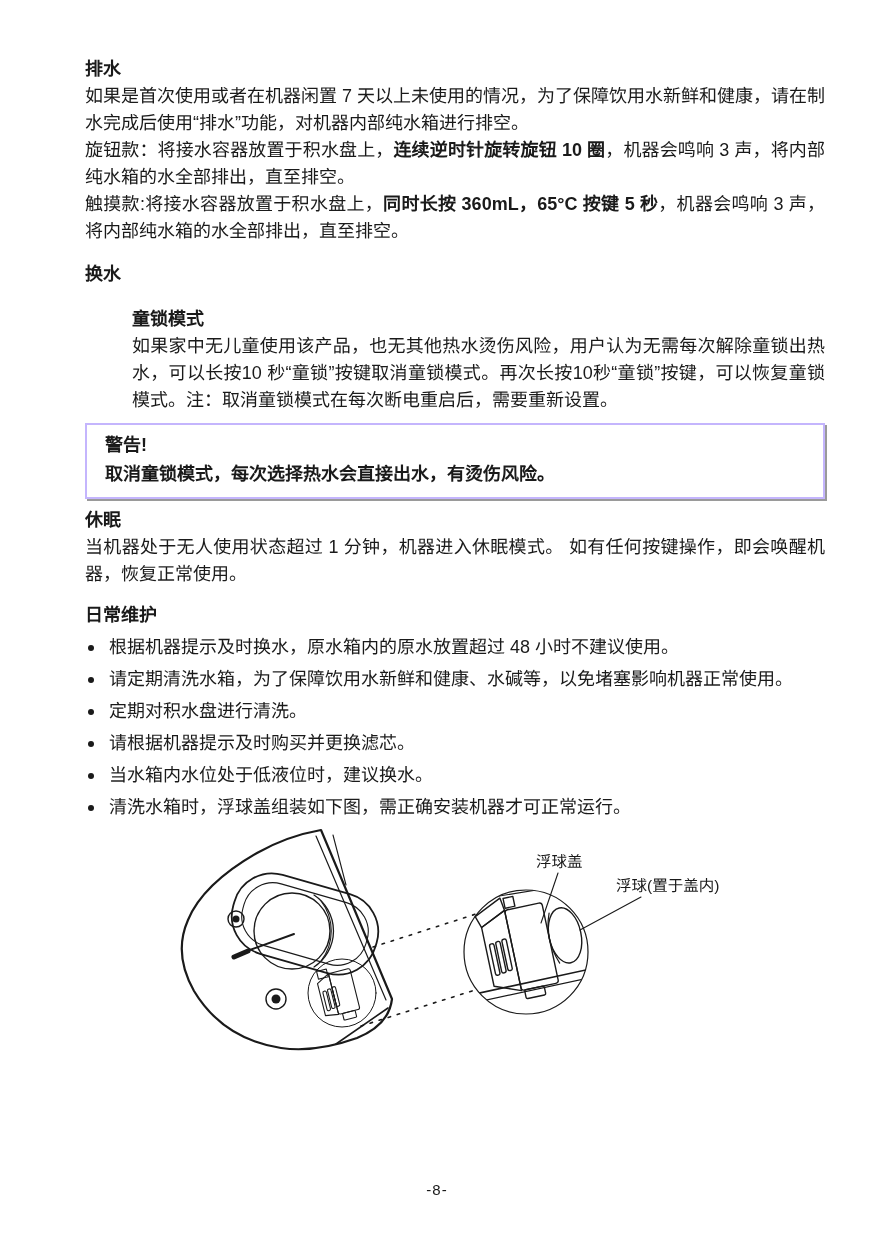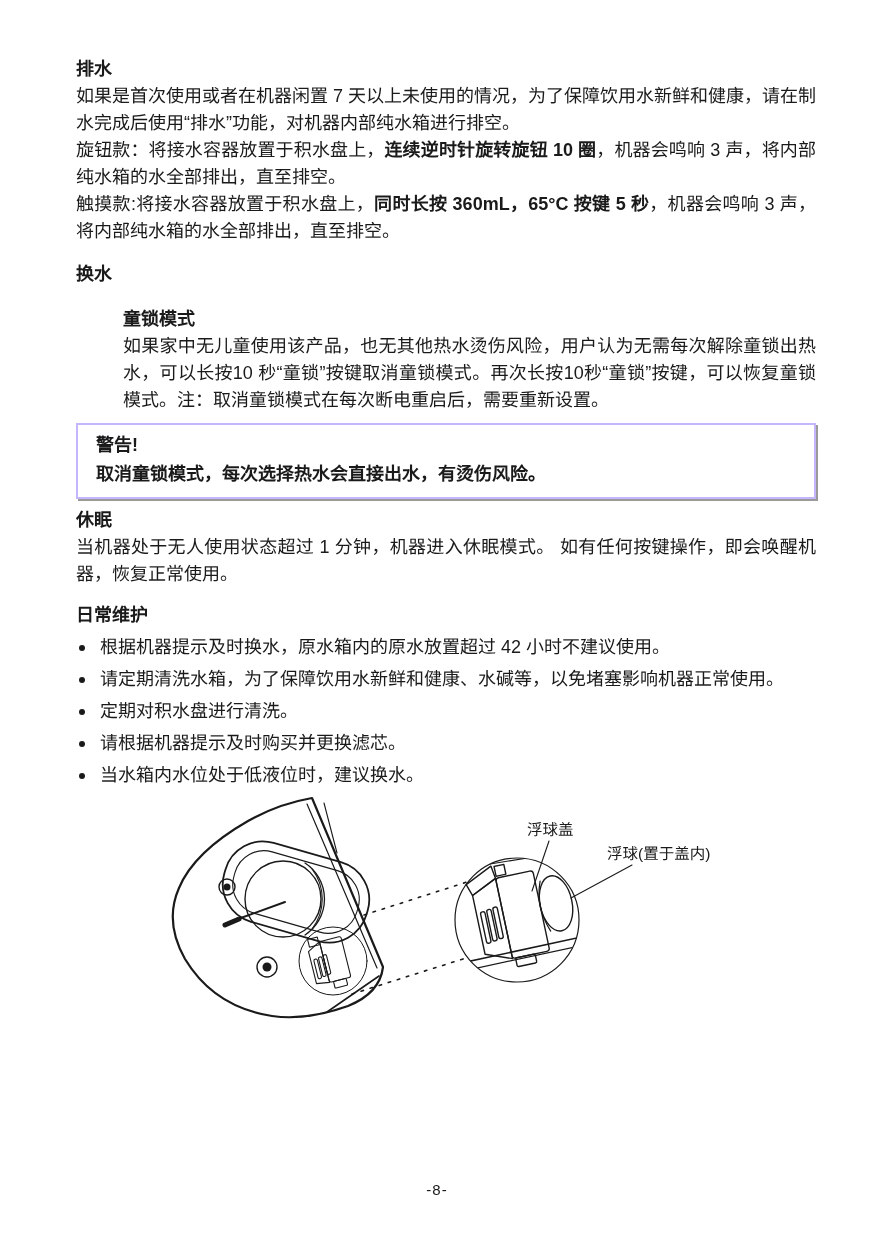--- a/index.html
+++ b/index.html
@@ -5,21 +5,21 @@
   html, body { margin: 0; padding: 0; }
   body {
     width: 874px; height: 1240px;
     background: #ffffff;
     font-family: "Liberation Sans", "DejaVu Sans", sans-serif;
     color: #1a1a1a;
     -webkit-font-smoothing: antialiased;
   }
   .page { position: relative; width: 874px; height: 1240px; overflow: hidden; background:#fff; }
   .content {
-    position: absolute; left: 76px; top: 56px; width: 740px;
+    position: absolute; left: 85px; top: 56px; width: 740px;
     font-size: 18px; line-height: 27px;
   }
   .sec-heading { font-size: 18px; font-weight: bold; margin: 0; line-height: 27px; }
   .para { margin: 0; text-align: justify; }
   .mt-16 { margin-top: 16px; }
   .mt-18 { margin-top: 18px; margin-left: 47px; }
   .mt-12 { margin-top: 8px; }
   .mt-10 { margin-top: 14px; }
   .bold { font-weight: bold; }
   .warning-box {
@@ -72,25 +72,26 @@
     </div>
 
     <section class="mt-12">
       <h2 class="sec-heading">休眠</h2>
       <p class="para">当机器处于无人使用状态超过 1 分钟，机器进入休眠模式。 如有任何按键操作，即会唤醒机器，恢复正常使用。</p>
     </section>
 
     <section class="mt-10">
       <h2 class="sec-heading">日常维护</h2>
       <ul class="maint-list">
-        <li><span class="dot"></span><span>根据机器提示及时换水，原水箱内的原水放置超过 42 小时不建议使用。</span></li>
+        <li><span class="dot"></span><span>根据机器提示及时换水，原水箱内的原水放置超过 48 小时不建议使用。</span></li>
         <li><span class="dot"></span><span>请定期清洗水箱，为了保障饮用水新鲜和健康、水碱等，以免堵塞影响机器正常使用。</span></li>
         <li><span class="dot"></span><span>定期对积水盘进行清洗。</span></li>
         <li><span class="dot"></span><span>请根据机器提示及时购买并更换滤芯。</span></li>
         <li><span class="dot"></span><span>当水箱内水位处于低液位时，建议换水。</span></li>
+        <li><span class="dot"></span><span>清洗水箱时，浮球盖组装如下图，需正确安装机器才可正常运行。</span></li>
       </ul>
     </section>
 
     <div class="diagram-wrap">
       <svg width="700" height="250" viewBox="0 0 700 250" aria-hidden="true">
         <defs>
           <clipPath id="magClip">
               <circle cx="431" cy="125" r="62"></circle>
             </clipPath>
         </defs>

